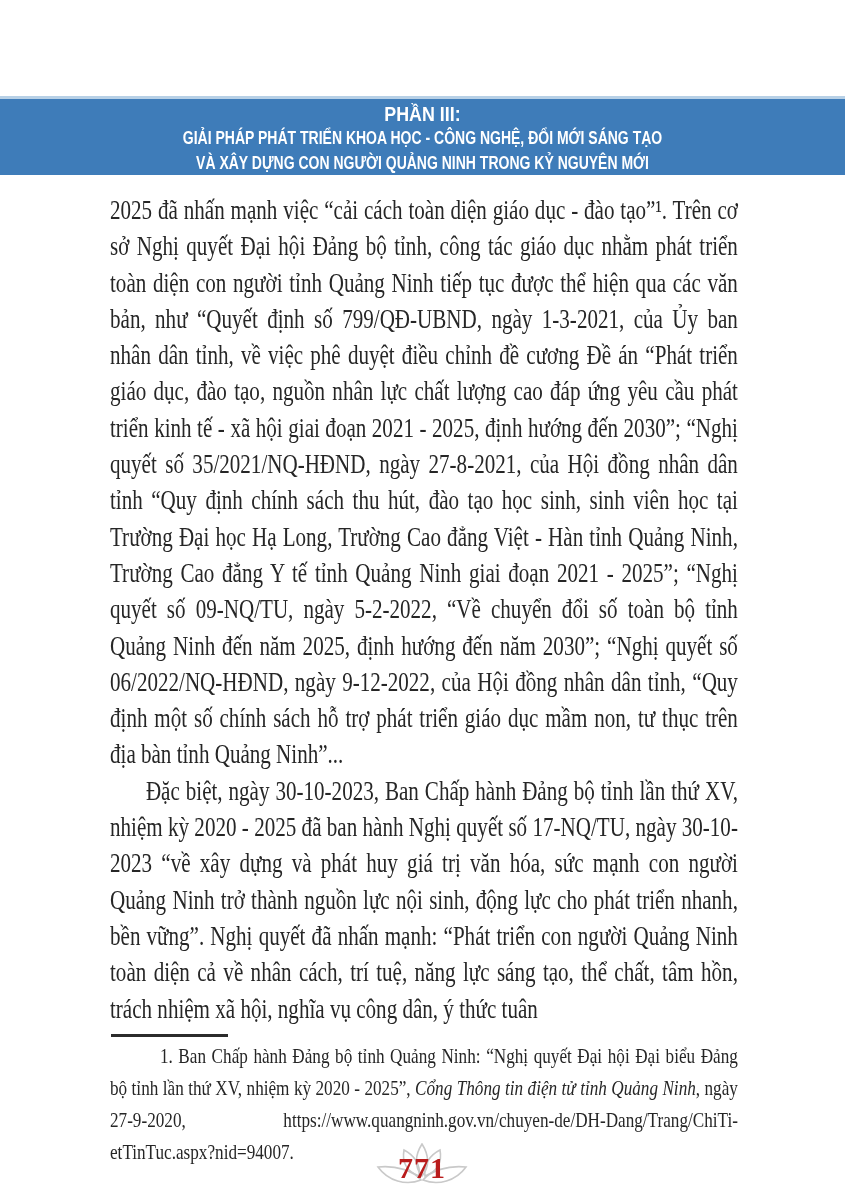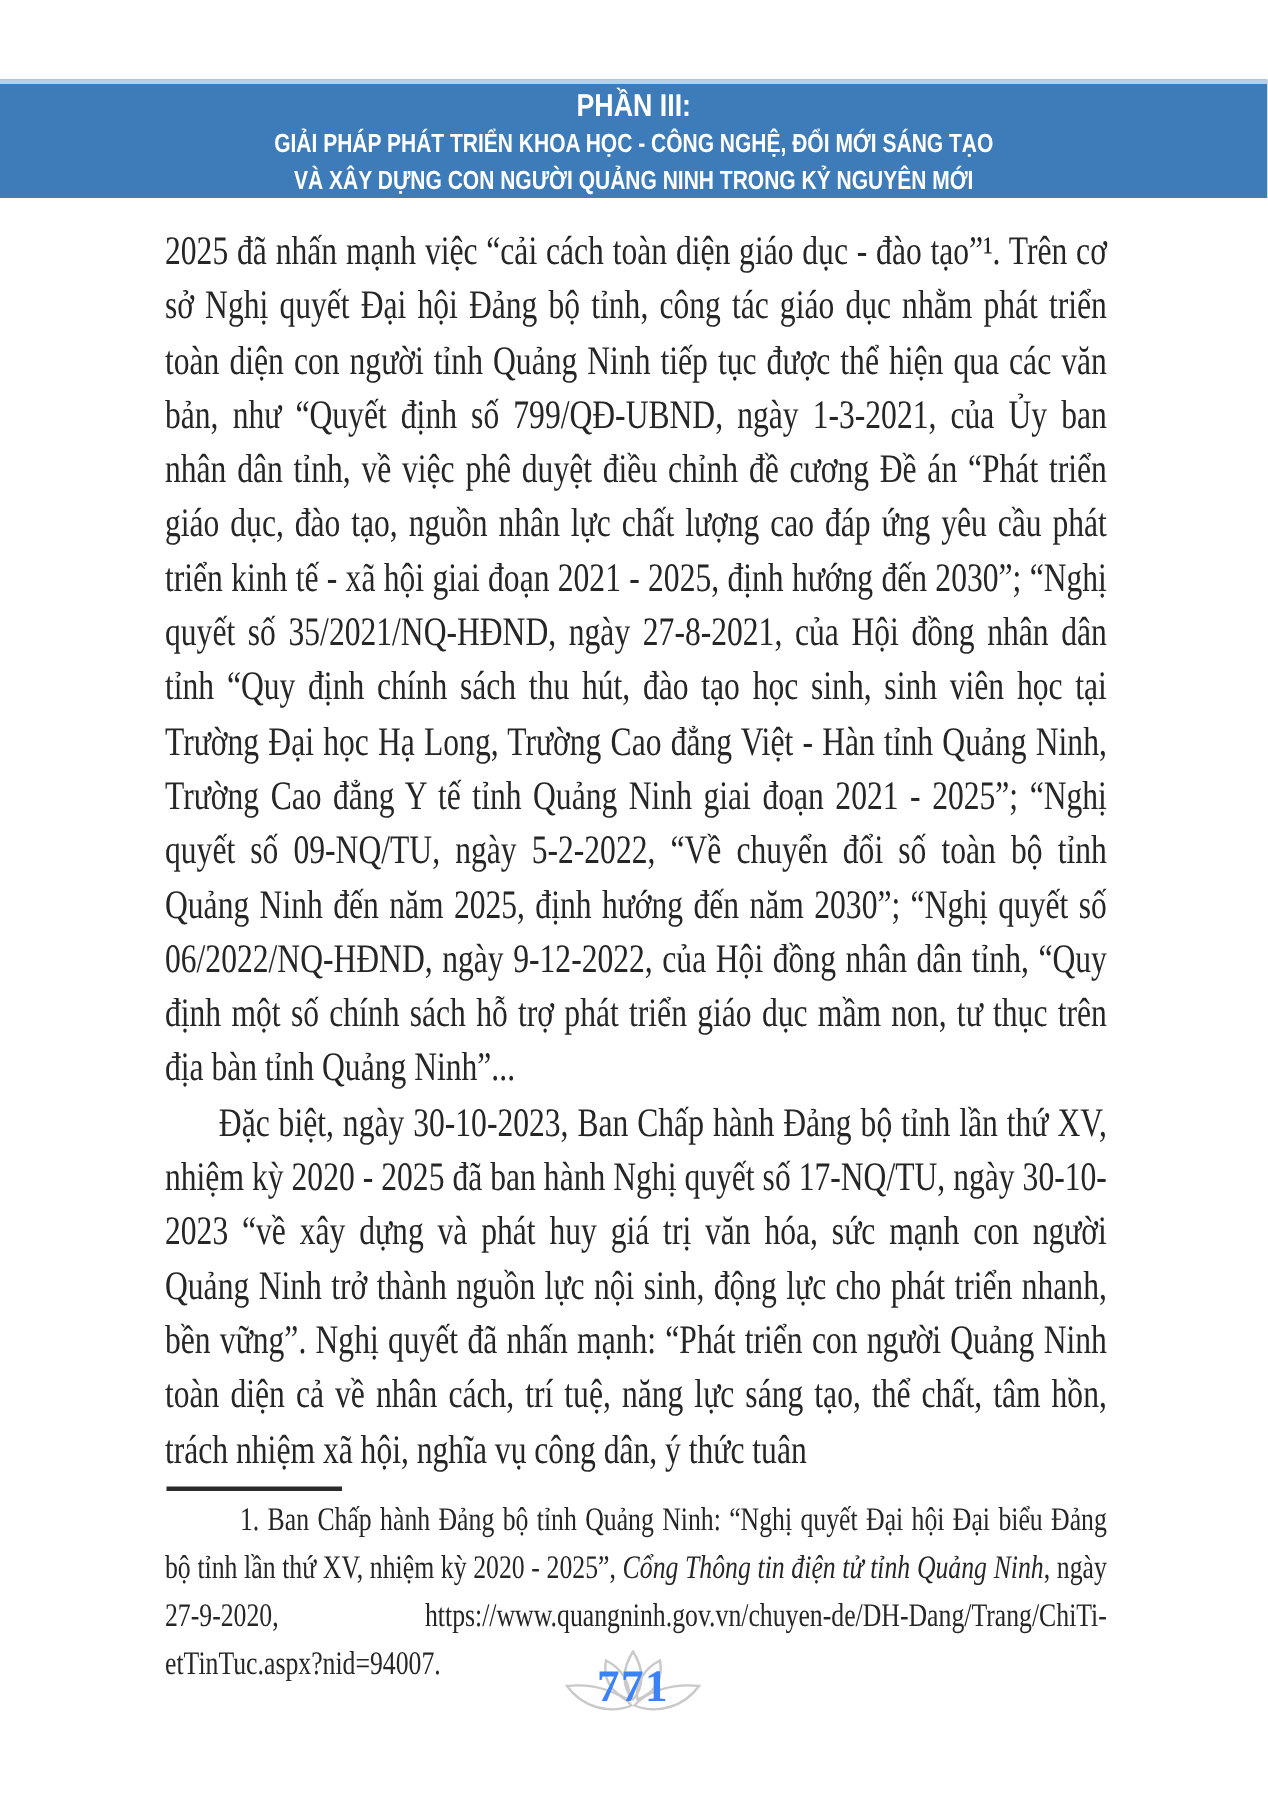--- a/index.html
+++ b/index.html
@@ -3,21 +3,21 @@
 <meta charset="utf-8">
 <style>
   html, body { margin: 0; padding: 0; }
   body {
     width: 845px; height: 1200px;
     background: #ffffff;
     position: relative;
     font-family: "Liberation Serif", serif;
     overflow: hidden;
   }
-  .page { position: absolute; inset: 0; overflow: hidden; }
+  .page { position: absolute; inset: 0; overflow: hidden; margin-top: 43px; }
 
   
   .banner {
     position: absolute; left: 0; top: 53px;
     width: 845px; height: 79px;
     background: #3e7cb9;
     border-top: 3px solid #b7d0e6;
     box-sizing: border-box;
     text-align: center;
     color: #ffffff;
@@ -67,21 +67,21 @@
   .footer { position: absolute; left: 376px; top: 1100px; width: 92px; height: 60px; }
   .lotus {
     position: absolute; left: 0; top: 0; width: 92px; height: 46px;
     stroke: #c9c9c9; fill: none; stroke-width: 1.6;
   }
   .pagenum {
     position: absolute; left: 0; top: 8px; width: 92px;
     text-align: center;
     font-family: "Liberation Serif", serif;
     font-weight: bold; font-size: 30px;
-    color: #3b82f6;
+    color: #b91c1c;
     letter-spacing: 1px;
   }
 </style>
 </head>
 <body>
 
 <div class="page">
 
   <header class="banner">
     <div class="banner-part">PHẦN III:</div>

